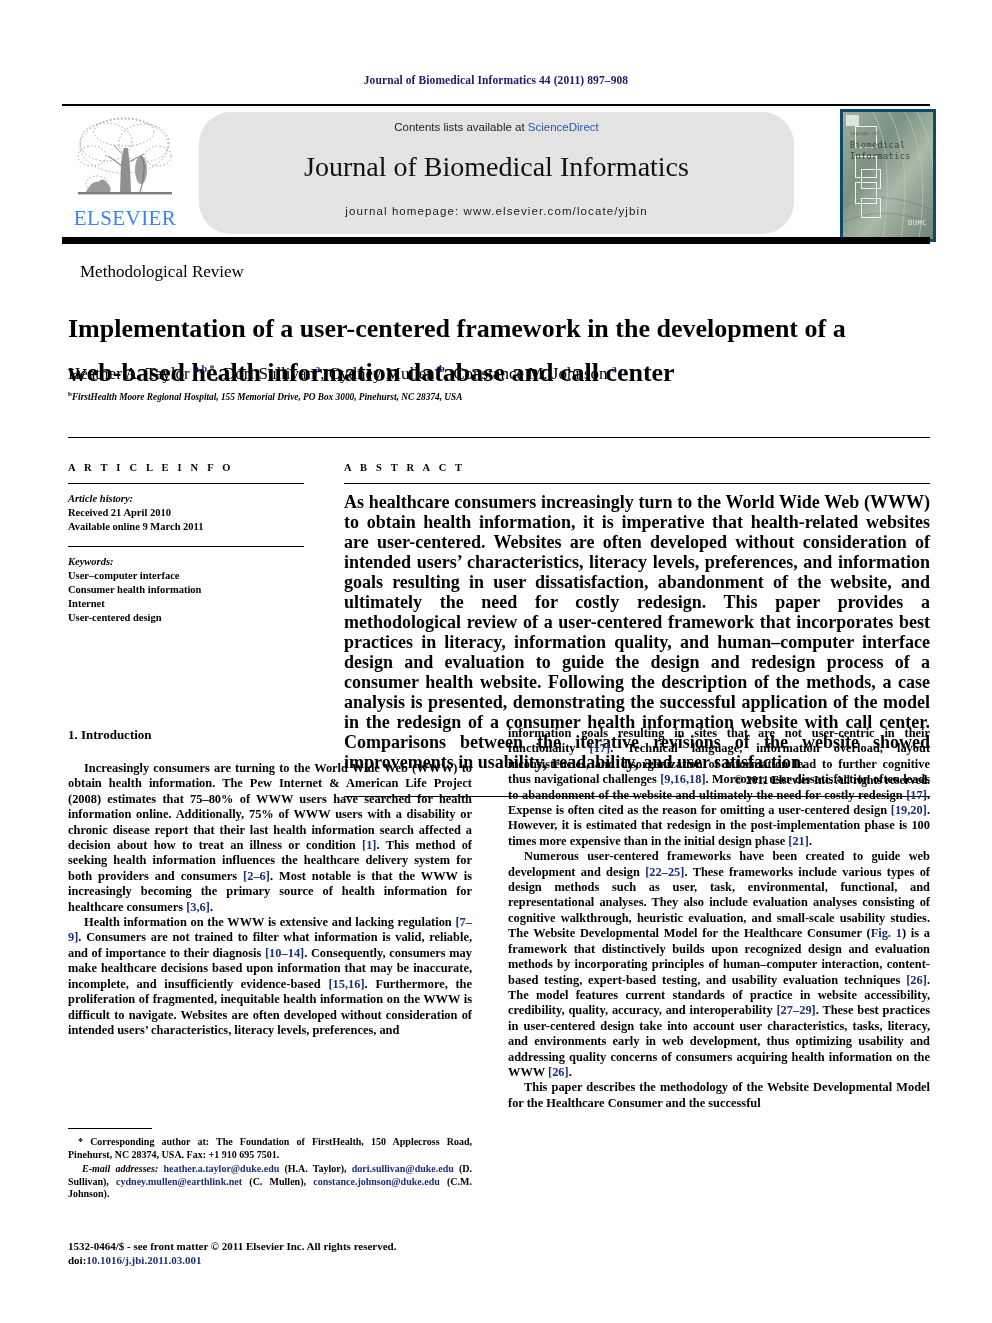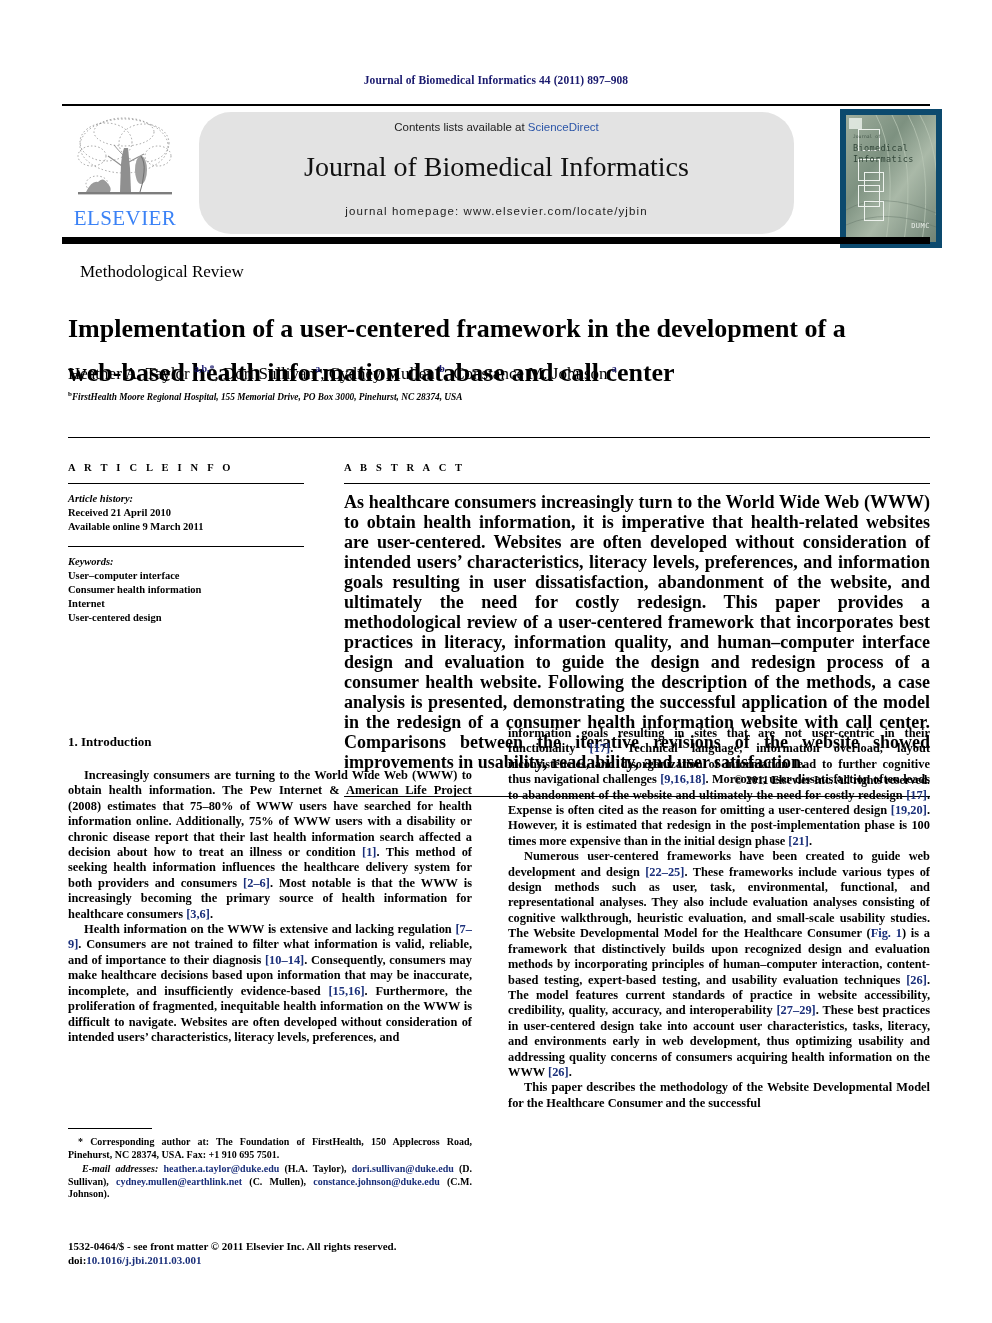--- a/index.html
+++ b/index.html
@@ -109,21 +109,21 @@
     font-family: "Liberation Sans", sans-serif;
     font-size: 11.5px;
     letter-spacing: 1.1px;
     color: #222;
   }
   .cover-thumb {
     position: absolute;
     left: 778px; top: 5px;
     width: 90px;
     height: 127px;
-    border: 6px solid #0c4a6e;
+    border: 3px solid #0c4a6e;
     overflow: hidden;
     background: #9aa79a;
   }
   .cover-inner {
     position: absolute;
     left: 0; top: 0;
     width: 100%;
     height: 100%;
   }
   .cover-title {
@@ -259,21 +259,21 @@
     width: 404px;
   }
   .col-right {
     position: absolute;
     left: 508px; top: 726px;
     width: 422px;
   }
   .h2 {
     font-size: 13px;
     font-weight: bold;
-    margin: 8px 0 18px 0;
+    margin: 1px 0 18px 0;
   }
   p.body {
     margin: 0;
     font-size: 12.4px;
     line-height: 15.4px;
     text-align: justify;
     font-weight: bold;
     text-indent: 16px;
     -webkit-hyphens: none;
     hyphens: none;

